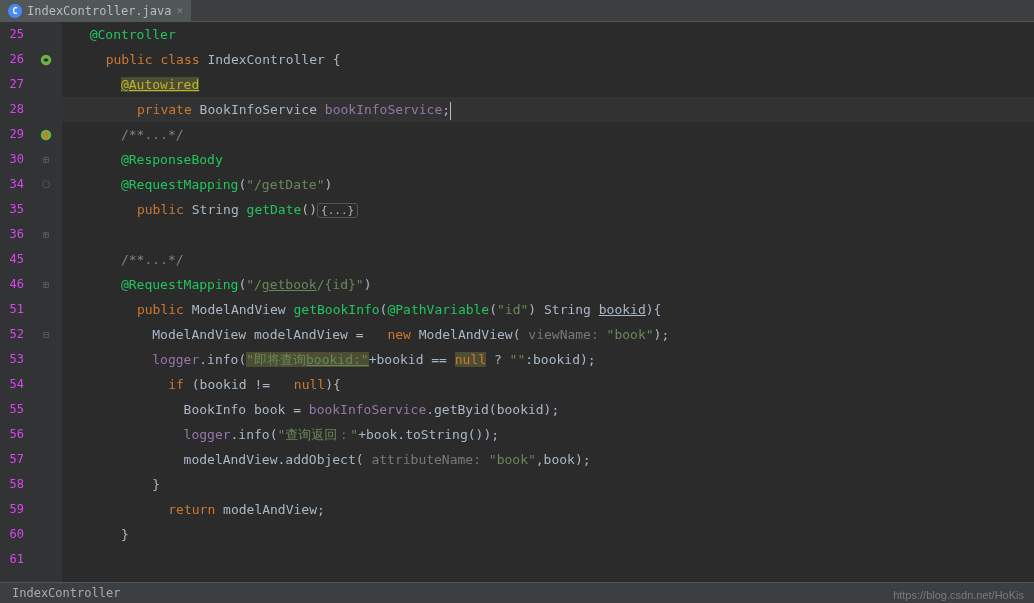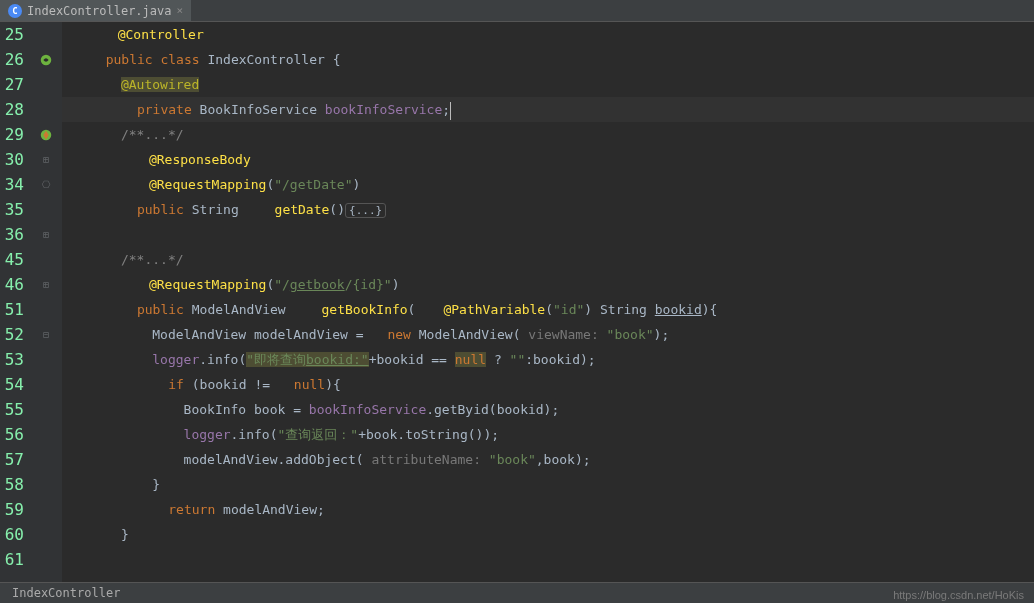--- a/index.html
+++ b/index.html
@@ -51,22 +51,22 @@
 }
 .gutter {
   width: 62px;
   background: #313335;
   display: flex;
 }
 .line-numbers {
   width: 30px;
   text-align: right;
   padding-right: 6px;
-  color: #86efac;
-  font-size: 16px;
+  color: #d946ef;
+  font-size: 12px;
 }
 .line-numbers div { height: 25px; line-height: 25px; }
 .gutter-icons {
   width: 32px;
 }
 .gutter-icons div { height: 25px; display:flex; align-items:center; justify-content:center; }
 .code-area {
   flex: 1;
   background: #2b2b2b;
   position: relative;
@@ -75,22 +75,22 @@
   height: 25px;
   line-height: 25px;
   padding-left: 12px;
   white-space: pre;
 }
 .hl-line { background: #323232; }
 .kw { color: #cc7832; margin-left: 16px; }
 .field { color: #9876aa; }
 .str { color: #6a8759; }
 .comment { color: #808080; }
-.annotation { color: #fde047; margin-left: 28px; }
-.annotation-hl { color: #bbb529; background: #4d4d33; }
+.annotation { color: #22c55e; }
+.annotation-hl { color: #bbb529; background: #4d4d33; text-decoration: underline; }
 .method-static { color: #a9b7c6; font-style: italic; }
 .param-hint { color: #787878; text-align: center; }
 .underline { text-decoration: underline; }
 .null-hl { background: #4d4d33; color: #cc7832; }
 .str-hl { background: #4d4d33; color: #6a8759; }
 .cursor {
   display: inline-block;
   width: 1px;
   height: 18px;
   background: #bbb;

